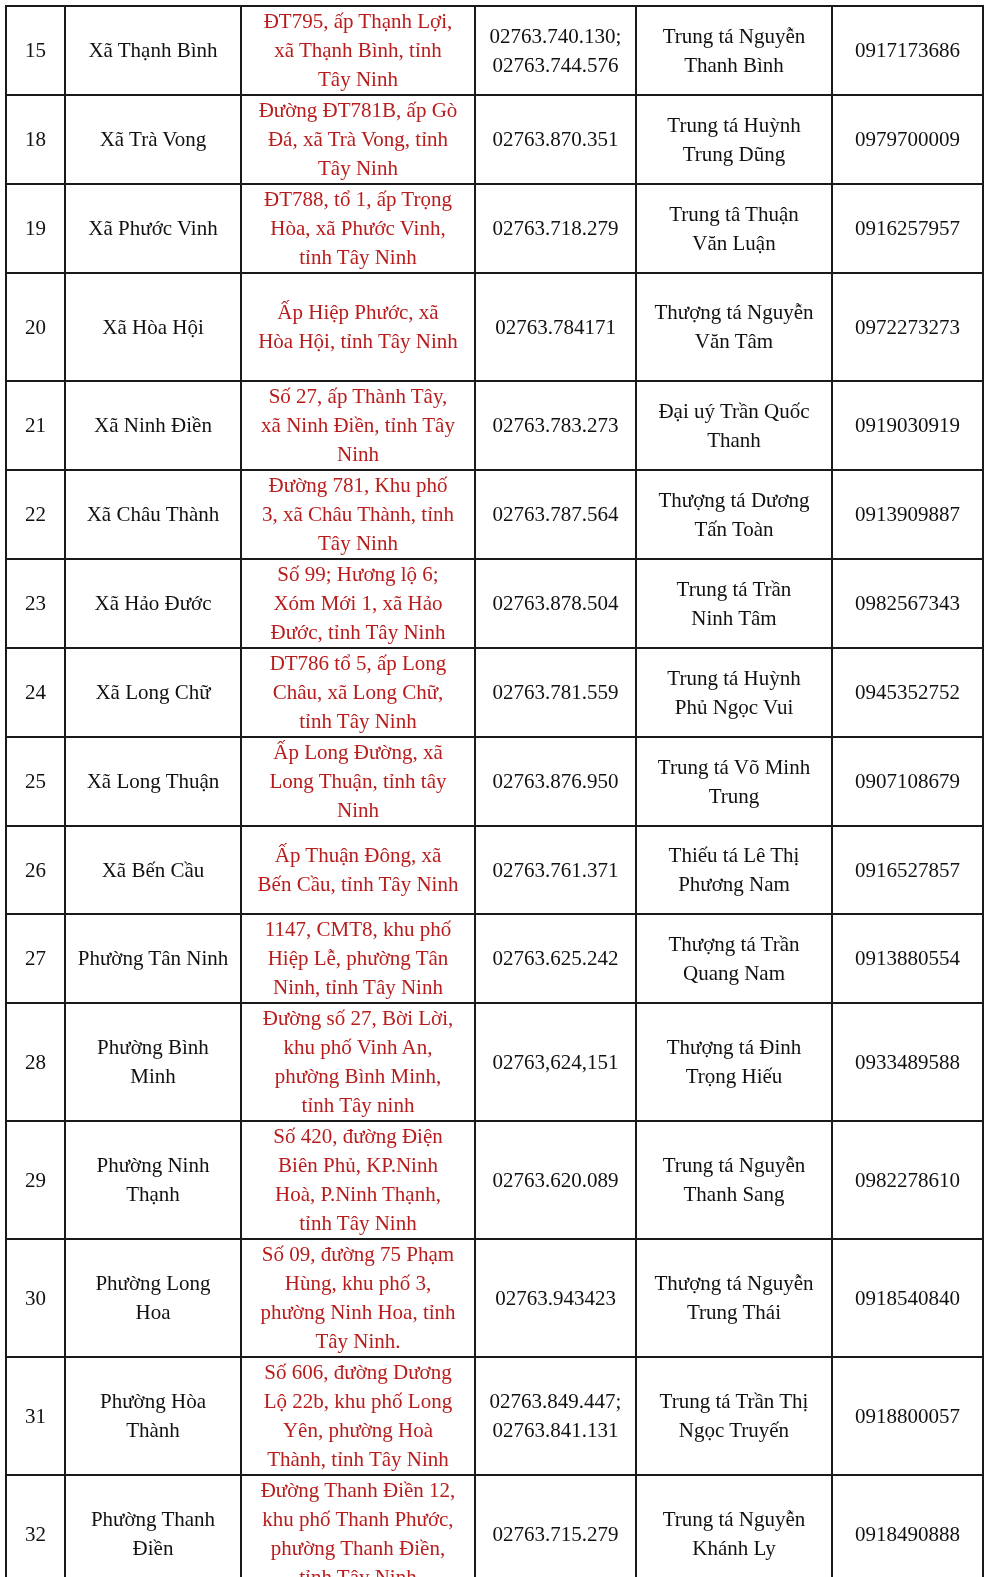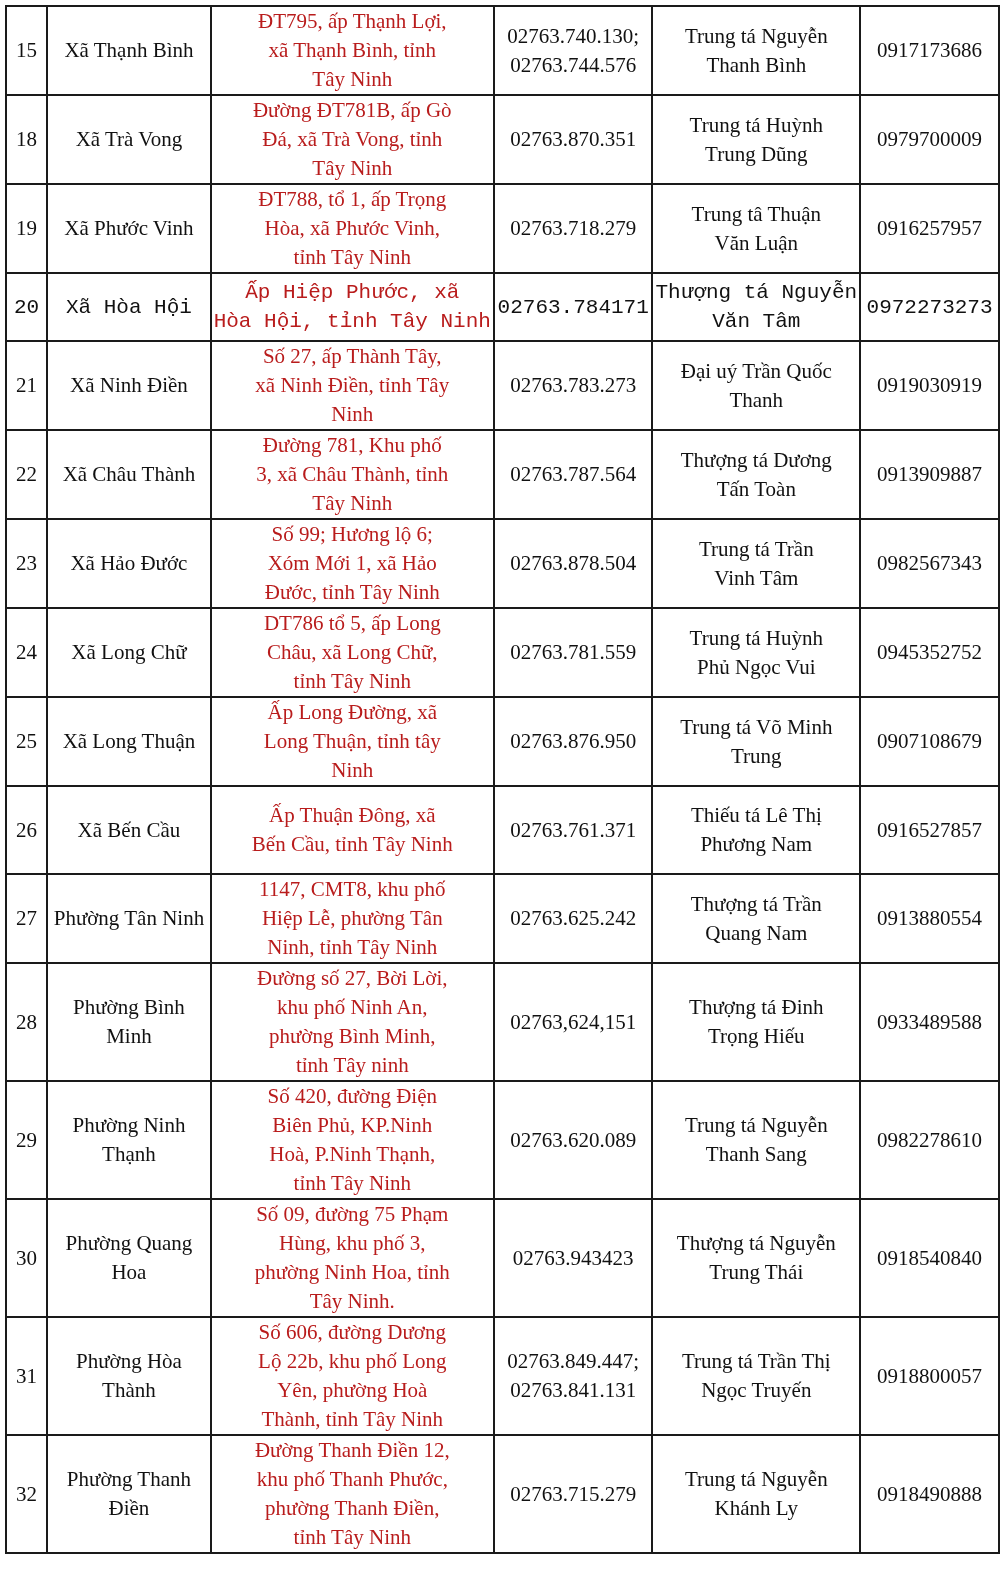--- a/index.html
+++ b/index.html
@@ -110,21 +110,21 @@
           </td>
     <td>
             <span class="line">Trung tâ Thuận</span>
             <span class="line">Văn Luận</span>
           </td>
     <td>
             <span class="line">0916257957</span>
           </td>
   </tr>
 
-  <tr style="height: 68px; font-family: Liberation Mono, monospace;">
+  <tr style="height: 108px;">
     <td>
             <span class="line">20</span>
           </td>
     <td>
             <span class="line">Xã Hòa Hội</span>
           </td>
     <td class="addr">
             <span class="line">Ấp Hiệp Phước, xã</span>
             <span class="line">Hòa Hội, tỉnh Tây Ninh</span>
           </td>
@@ -198,21 +198,21 @@
     <td class="addr">
             <span class="line">Số 99; Hương lộ 6;</span>
             <span class="line">Xóm Mới 1, xã Hảo</span>
             <span class="line">Đước, tỉnh Tây Ninh</span>
           </td>
     <td>
             <span class="line">02763.878.504</span>
           </td>
     <td>
             <span class="line">Trung tá Trần</span>
-            <span class="line">Vinh Tâm</span>
+            <span class="line">Ninh Tâm</span>
           </td>
     <td>
             <span class="line">0982567343</span>
           </td>
   </tr>
 
   <tr style="height: 88px;">
     <td>
             <span class="line">24</span>
           </td>
@@ -310,21 +310,21 @@
   <tr style="height: 117px;">
     <td>
             <span class="line">28</span>
           </td>
     <td>
             <span class="line">Phường Bình</span>
             <span class="line">Minh</span>
           </td>
     <td class="addr">
             <span class="line">Đường số 27, Bời Lời,</span>
-            <span class="line">khu phố Ninh An,</span>
+            <span class="line">khu phố Vinh An,</span>
             <span class="line">phường Bình Minh,</span>
             <span class="line">tỉnh Tây ninh</span>
           </td>
     <td>
             <span class="line">02763,624,151</span>
           </td>
     <td>
             <span class="line">Thượng tá Đinh</span>
             <span class="line">Trọng Hiếu</span>
           </td>
@@ -357,21 +357,21 @@
     <td>
             <span class="line">0982278610</span>
           </td>
   </tr>
 
   <tr style="height: 118px;">
     <td>
             <span class="line">30</span>
           </td>
     <td>
-            <span class="line">Phường Quang</span>
+            <span class="line">Phường Long</span>
             <span class="line">Hoa</span>
           </td>
     <td class="addr">
             <span class="line">Số 09, đường 75 Phạm</span>
             <span class="line">Hùng, khu phố 3,</span>
             <span class="line">phường Ninh Hoa, tỉnh</span>
             <span class="line">Tây Ninh.</span>
           </td>
     <td>
             <span class="line">02763.943423</span>

